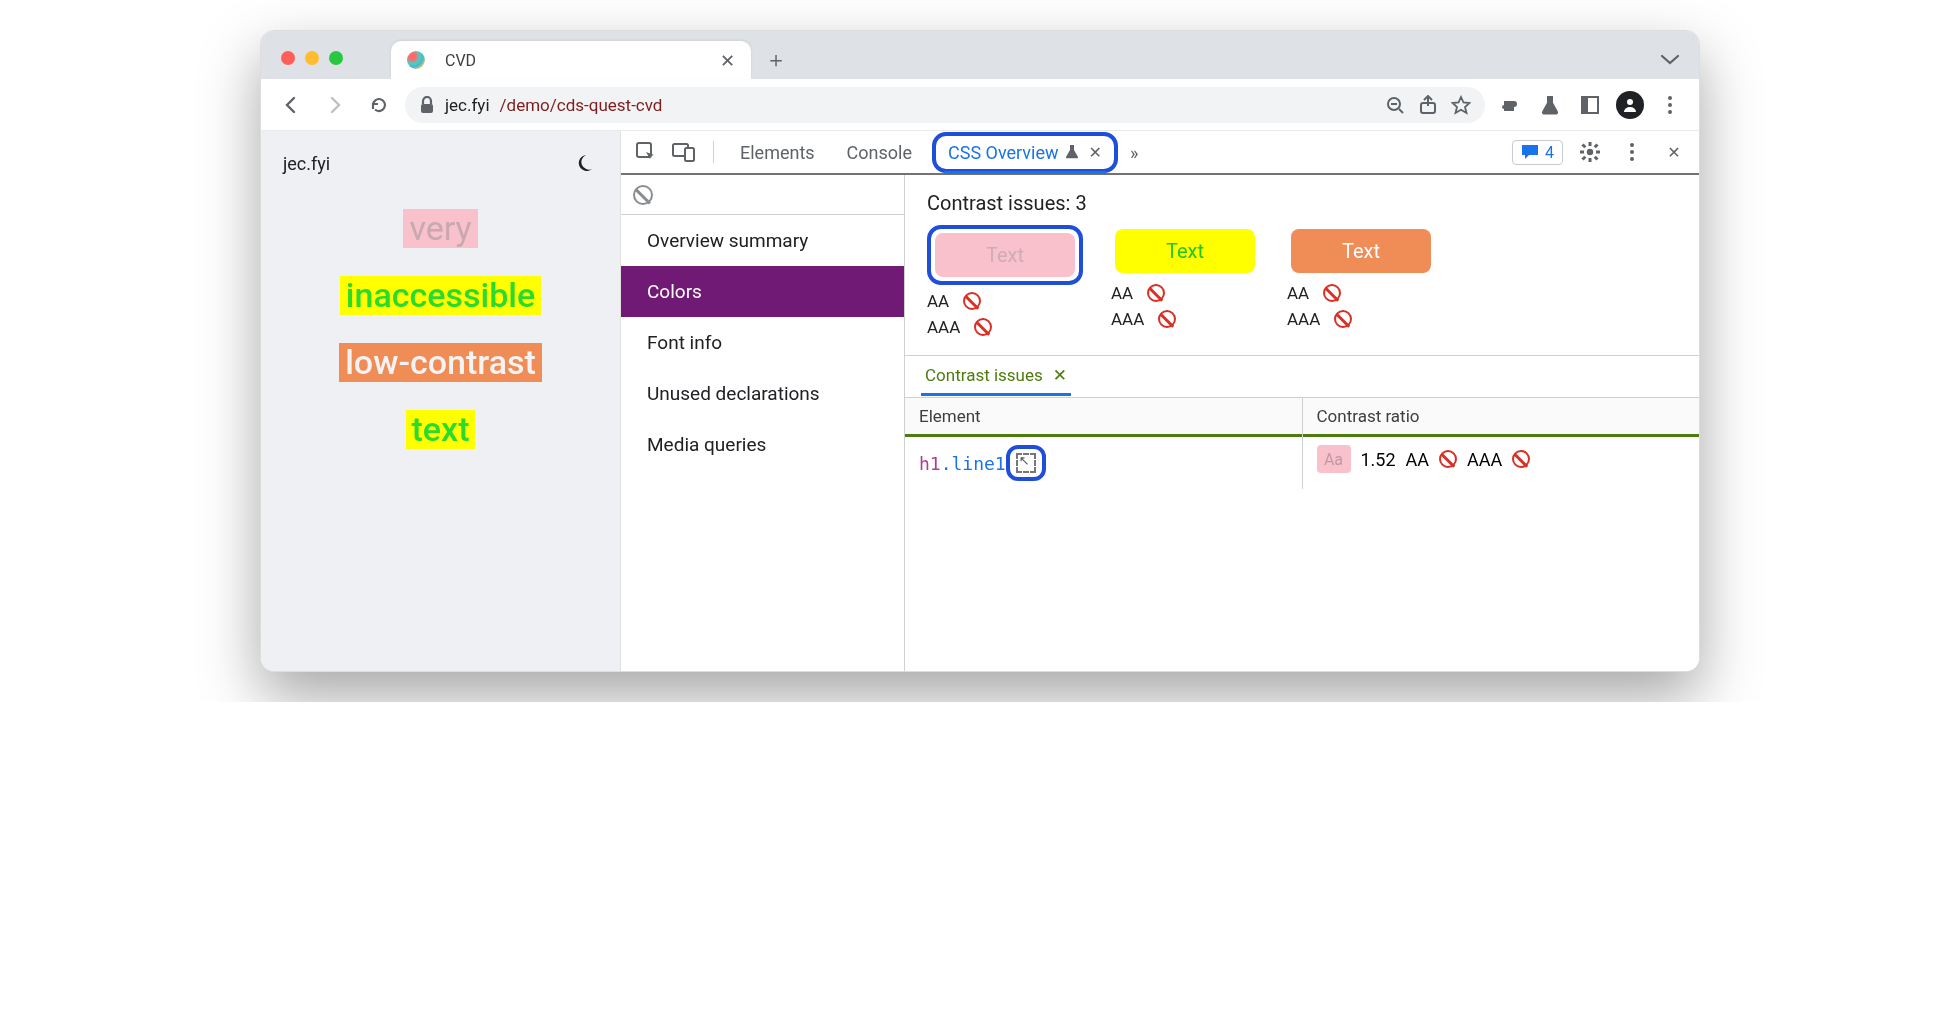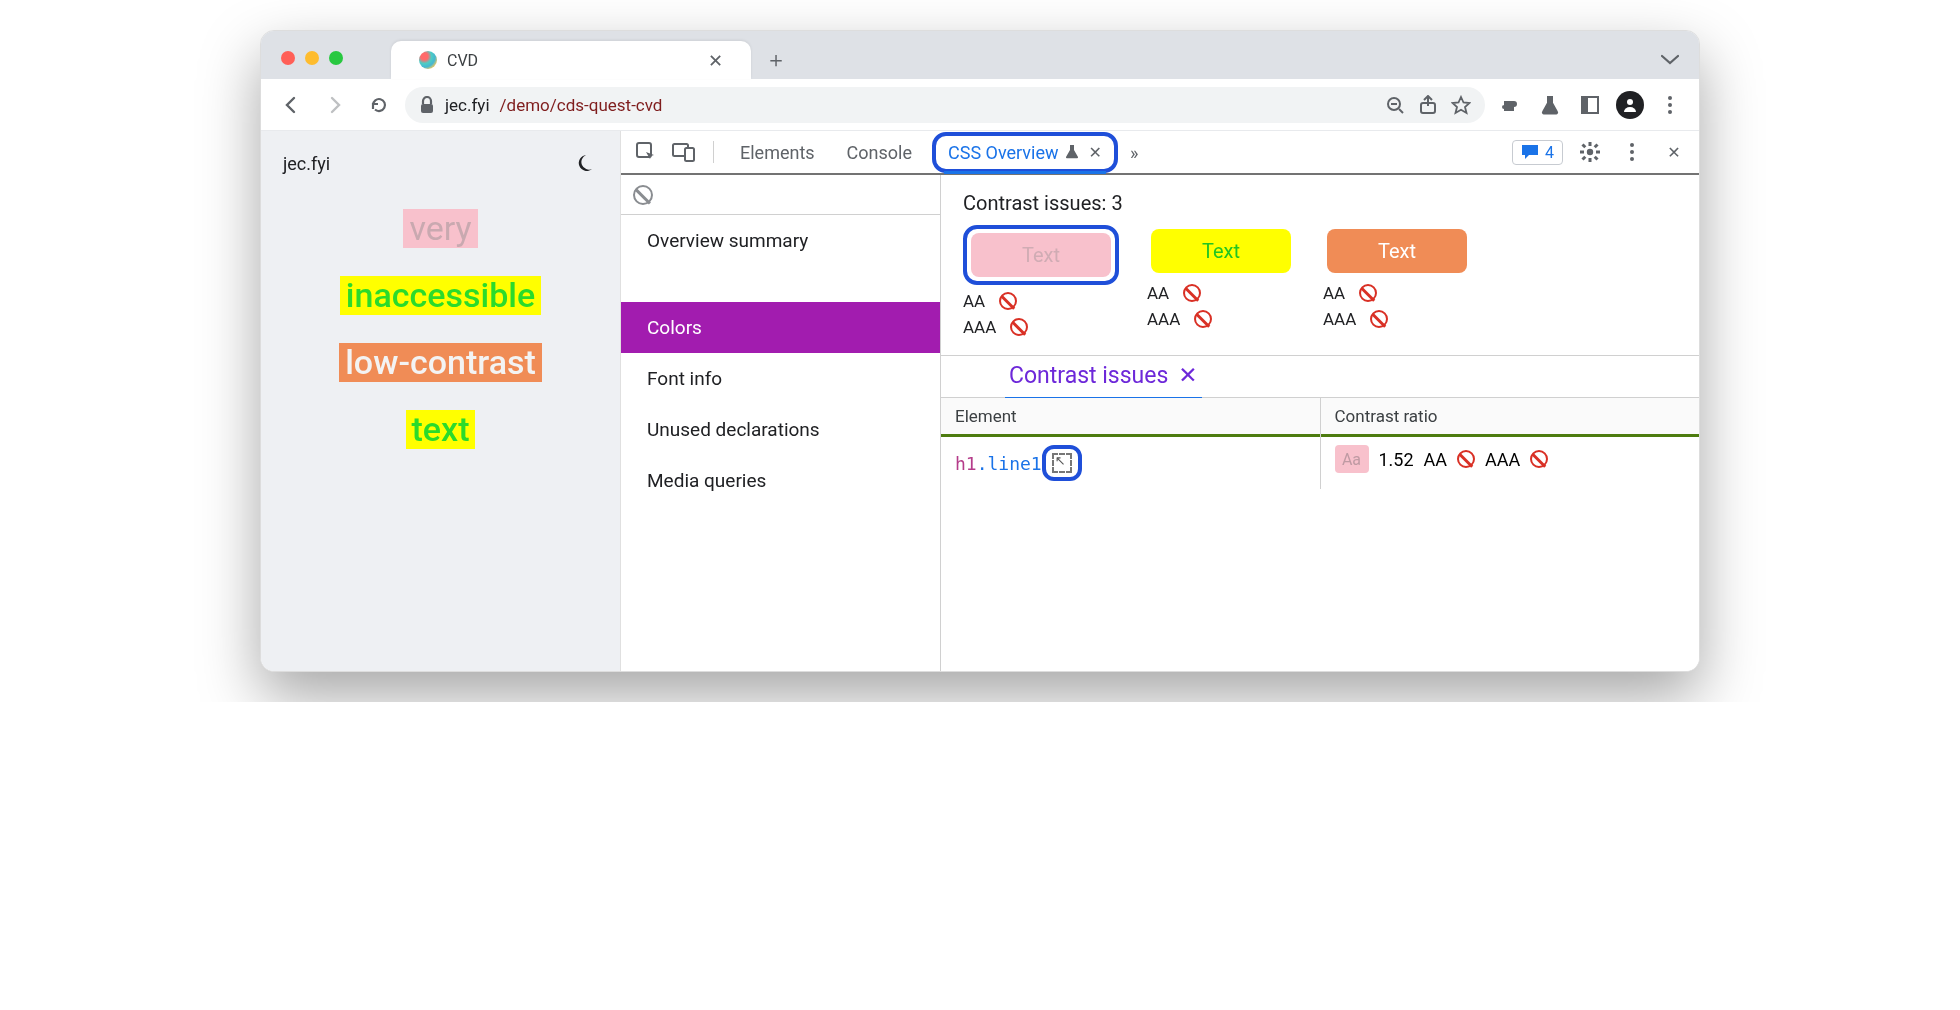--- a/index.html
+++ b/index.html
@@ -3,21 +3,21 @@
 <meta charset="utf-8">
 <style>
   * { box-sizing: border-box; margin: 0; padding: 0; font-family: -apple-system, BlinkMacSystemFont, "Segoe UI", Roboto, Arial, sans-serif; }
   body { background: #fff; display: flex; align-items: flex-start; justify-content: center; padding: 30px; }
   .browser-window { width: 1440px; border-radius: 14px; box-shadow: 0 25px 60px rgba(0,0,0,.35); overflow: hidden; background: #fff; border:1px solid #ddd; }
   
   .tab-strip { height: 48px; background: #dee1e6; display: flex; align-items: flex-end; padding: 0 12px; position: relative; }
   .traffic { display: flex; gap: 10px; align-items: center; padding: 0 8px 14px 8px; }
   .tl { width: 14px; height: 14px; border-radius: 50%; }
   .tl.red{background:#ff5f57;} .tl.yellow{background:#febc2e;} .tl.green{background:#28c840;}
-  .tab { background:#fff; height:38px; border-radius: 10px 10px 0 0; display:flex; align-items:center; padding:0 28px; gap:10px; min-width: 360px; margin-left: 40px; box-shadow: 0 -1px 3px rgba(0,0,0,.08); }
+  .tab { background:#fff; height:38px; border-radius: 10px 10px 0 0; display:flex; align-items:center; padding:0 16px; gap:20px; min-width: 360px; margin-left: 40px; box-shadow: 0 -1px 3px rgba(0,0,0,.08); }
   .tab .favicon{ width:18px; height:18px; border-radius:50%; background: radial-gradient(circle at 30% 30%, #ff6b6b 20%, #4ecdc4 40%, #45b7d1 60%, #feca57 80%); }
   .tab .title{ font-size:16px; color:#3c4043; flex:1; }
   .tab .close{ font-size:18px; color:#5f6368; cursor:pointer; }
   .newtab{ width:30px; height:30px; display:flex; align-items:center; justify-content:center; font-size:22px; color:#5f6368; margin-left:10px; margin-bottom:4px; cursor:pointer;}
   .tab-collapse{ margin-left:auto; margin-bottom:10px; color:#5f6368; font-size:18px; cursor:pointer; padding:4px 8px;}
   
   .toolbar{ height:52px; background:#fff; display:flex; align-items:center; padding:0 12px; gap:8px; border-bottom:1px solid #e8eaed;}
   .nav-btn{ width:36px; height:36px; display:flex; align-items:center; justify-content:center; color:#5f6368; cursor:pointer; border-radius:50%; }
   .nav-btn.disabled{opacity:.4;}
   .urlbar{ flex:1; height:36px; background:#f1f3f4; border-radius:18px; display:flex; align-items:center; padding:0 14px; gap:10px;}
@@ -49,43 +49,43 @@
   .dt-tab.active{ color:#1a73e8;}
   .dt-hl{ border:4px solid #1f4fd9; border-radius:14px; padding:4px 10px; position:relative;}
   .dt-hl::after{content:""; position:absolute; left:8px; right:8px; bottom:-5px; height:3px; background:#1a73e8;}
   .dt-tab .beaker{ font-size:16px;}
   .dt-tab .x{ font-size:16px; color:#5f6368; margin-left:4px;}
   .dt-more{ margin-left:4px; font-size:18px; color:#5f6368; cursor:pointer;}
   .dt-right{ margin-left:auto; display:flex; gap:12px; align-items:center;}
   .issues-chip{ border:1px solid #c7cbd1; border-radius:4px; padding:2px 8px; display:flex; align-items:center; gap:6px; color:#1a73e8; font-size:16px; cursor:pointer;}
   .dt-body{ flex:1; display:flex;}
   
-  .ov-sidebar{ width:320px; border-right:1px solid #d0d0d0; display:flex; flex-direction:column;}
+  .ov-sidebar{ width:284px; border-right:1px solid #d0d0d0; display:flex; flex-direction:column;}
   .ov-sidebar .clear-row{ height:40px; border-bottom:1px solid #d0d0d0; display:flex; align-items:center; padding:0 12px;}
   .nosign{ width:20px; height:20px; border:2.5px solid #8a8d91; border-radius:50%; position:relative;}
   .nosign::after{content:""; position:absolute; left:-2px; right:-2px; top:50%; height:2.5px; background:#8a8d91; transform:rotate(45deg);}
   .ov-item{ padding:14px 26px; font-size:19px; color:#202124; cursor:pointer;}
-  .ov-item.active{ background:#a21caf; color:#fff;margin-top:36px;}
+  .ov-item.active{ background:#701a75; color:#fff;}
   
   .ov-main{ flex:1; display:flex; flex-direction:column;}
   .ov-header{ padding:16px 22px 10px 22px; font-size:20px; color:#202124;}
   .swatches{ display:flex; gap:28px; padding:0 22px 18px 22px;}
   .swatch-col{ display:flex; flex-direction:column; gap:6px;}
   .swatch{ width:140px; height:44px; border-radius:8px; display:flex; align-items:center; justify-content:center; font-size:20px; cursor:pointer;}
   .sw1{ background:#f8c1cc; color:#d0acb4;}
   .sw2{ background:#ffff00; color:#22c522;}
   .sw3{ background:#f08c56; color:#fff;}
   .sw-hl{ border:4px solid #1f4fd9; border-radius:14px; padding:4px;}
   .grade-row{ display:flex; align-items:center; gap:14px; font-size:17px; color:#202124;}
   .nosign-red{ width:18px; height:18px; border:2.5px solid #d93025; border-radius:50%; position:relative; display:inline-block;}
   .nosign-red::after{content:""; position:absolute; left:-2px; right:-2px; top:50%; height:2.5px; background:#d93025; transform:rotate(45deg);}
   
   .bt{ border-top:1px solid #d0d0d0;}
   .bt-tabs{ height:42px; display:flex; align-items:center; padding:0 16px; border-bottom:1px solid #d0d0d0;}
-  .bt-tab{ font-size:23px; color:#6d28d9; padding:8px 4px; border-bottom:3px solid #1a73e8; display:flex; align-items:center; gap:10px;margin-left:48px;}
+  .bt-tab{ font-size:17px; color:#4d7c0f; padding:8px 4px; border-bottom:3px solid #1a73e8; display:flex; align-items:center; gap:10px;}
   .bt-columns{ display:flex;}
   .bt-col{ flex:1; border-right:1px solid #d0d0d0;}
   .bt-col:last-child{border-right:none;}
   .bt-head{ padding:8px 14px; font-size:17px; color:#3c4043; border-bottom:3px solid #4d7c0f; background:#fafafa;}
   .bt-row{ padding:8px 14px; display:flex; align-items:center; font-size:18px;}
   .el-tag{ color:#b53c8a; font-family: ui-monospace, Menlo, monospace;}
   .el-cls{ color:#1a73e8; font-family: ui-monospace, Menlo, monospace;}
   .hover-hl{ border:4px solid #1f4fd9; border-radius:12px; padding:4px 6px; display:inline-flex;}
   .hover-sq{ width:20px; height:20px; border:2px dashed #777; position:relative;}
   .hover-sq::before{content:"↖"; position:absolute; top:-2px; left:1px; font-size:13px; color:#555;}

